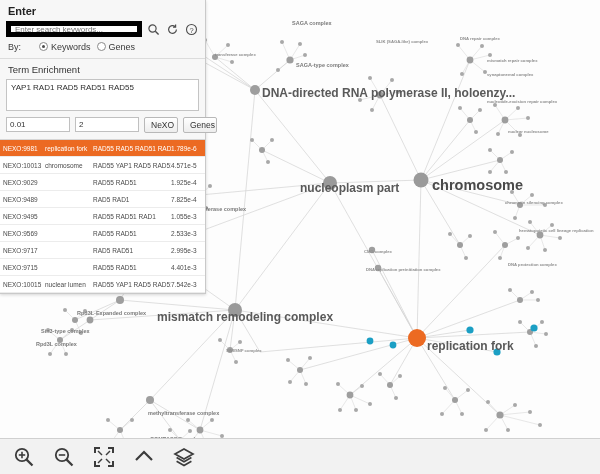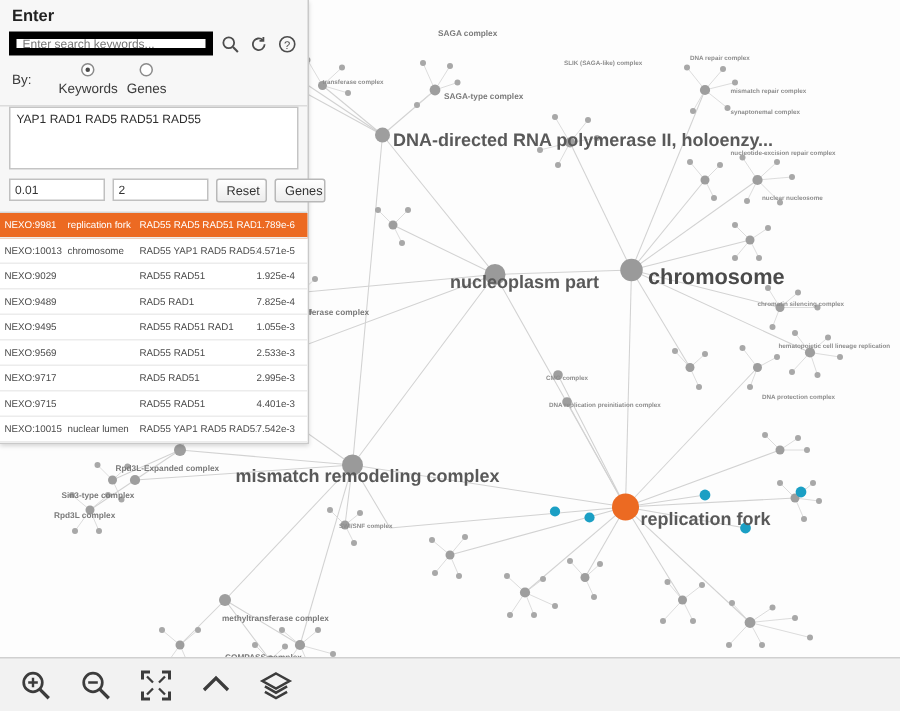--- a/index.html
+++ b/index.html
@@ -108,24 +108,22 @@
     gap: 6px;
     padding: 0 8px 6px 8px;
     font-size: 9px;
     color: #3a3a3a;
   }
   .radio-row .by-label {
     margin-right: 12px;
   }
   .radio {
     display: inline-flex;
-    align-items: center;
     gap: 3px;
     cursor: pointer;
-    flex-direction: column;
   }
   .radio .dot {
     width: 9px;
     height: 9px;
     border-radius: 50%;
     border: 1px solid #8b8b8b;
     background: #fff;
     box-sizing: border-box;
     display: inline-block;
     position: relative;
@@ -143,21 +141,21 @@
   .section-sep {
     border-top: 1px solid #dcdcdc;
   }
   .section-title {
     padding: 5px 8px 4px 8px;
     font-size: 9.5px;
     color: #333;
   }
   .term-box {
     margin: 0 6px 6px 6px;
-    height: 42px;
+    height: 32px;
     background: #fff;
     border: 1px solid #c4c4c4;
     font-size: 8px;
     color: #2d2d2d;
     padding: 3px 4px;
     box-sizing: border-box;
     overflow: hidden;
     line-height: 1.3;
   }
   .param-row {
@@ -563,27 +561,28 @@
         <span>Keywords</span>
       </span>
       <span class="radio">
         <span class="dot"></span>
         <span>Genes</span>
       </span>
     </div>
 
     <div class="section-sep"></div>
 
+    <div class="section-title">Term Enrichment</div>
 
     <div class="term-box">YAP1 RAD1 RAD5 RAD51 RAD55</div>
 
     <div class="param-row">
       <input class="param-input" type="text" value="0.01" style="">
       <input class="param-input" type="text" value="2" style="">
-      <button class="btn">Reset</button>
+      <button class="btn">NeXO</button>
       <button class="btn">Genes</button>
     </div>
 
     <div id="results">
         <div class="res-row sel">
           <div class="c-id">NEXO:9981</div>
           <div class="c-name">replication fork</div>
           <div class="c-genes">RAD55 RAD5 RAD51 RAD1</div>
           <div class="c-p">1.789e-6</div>
         </div>

